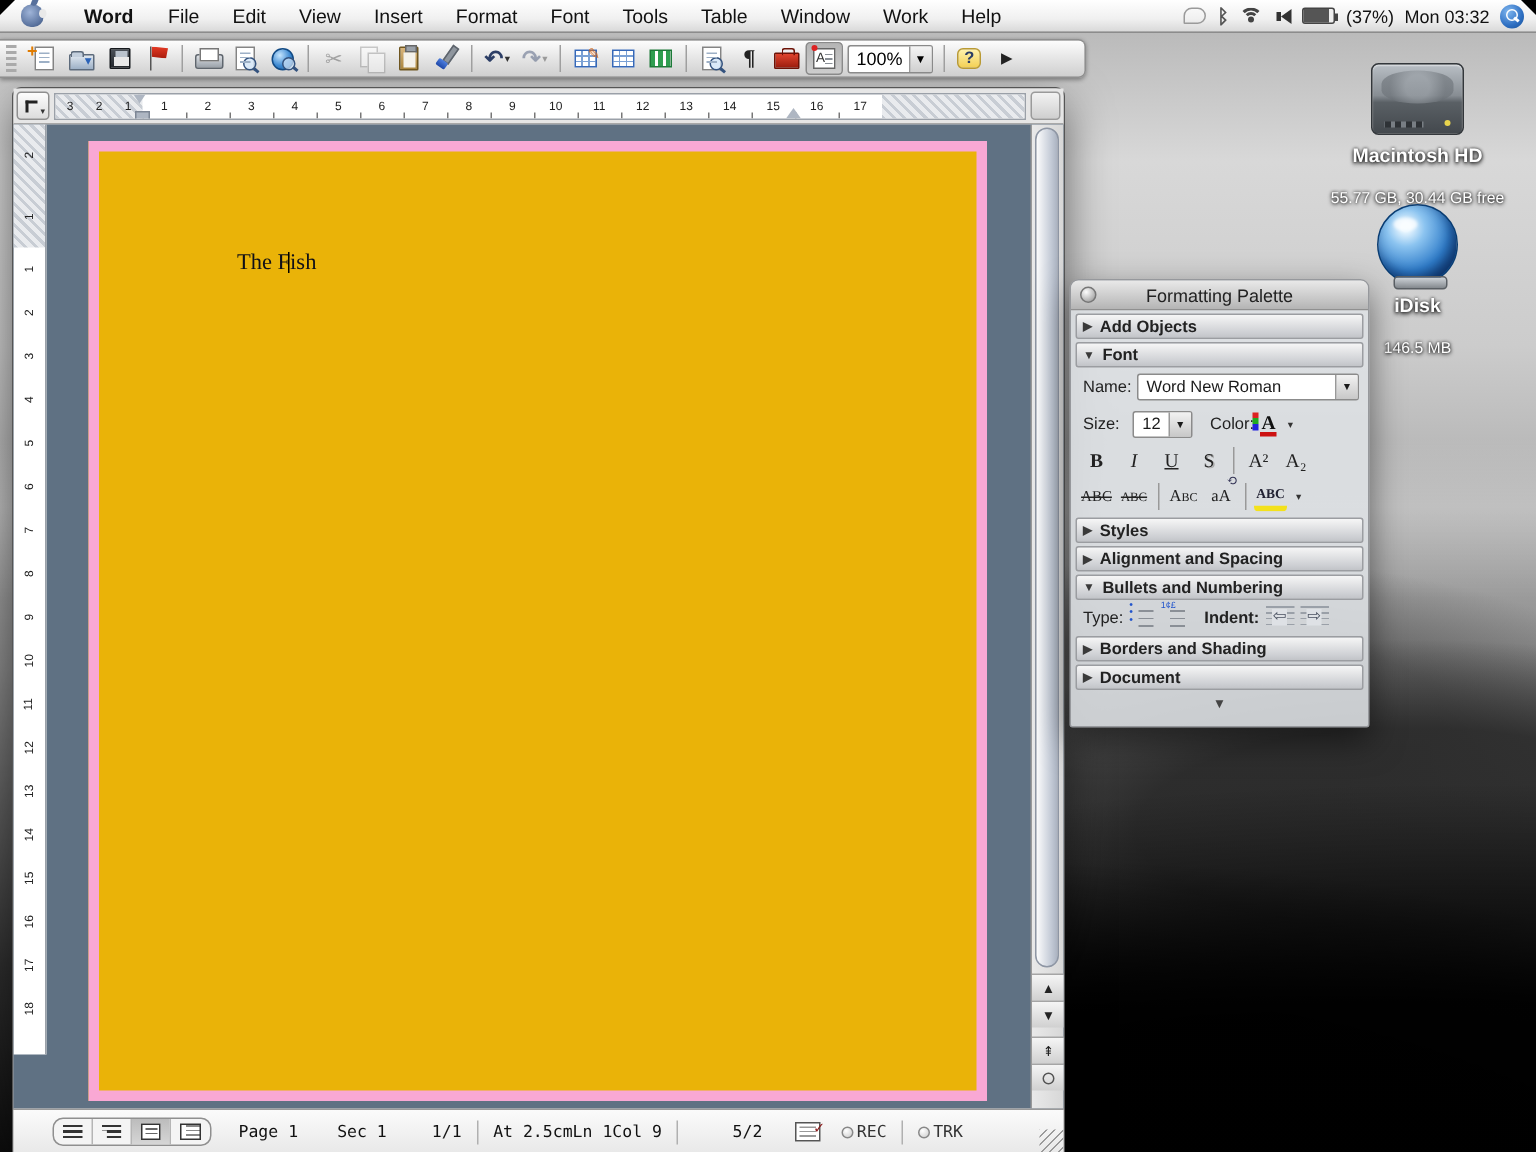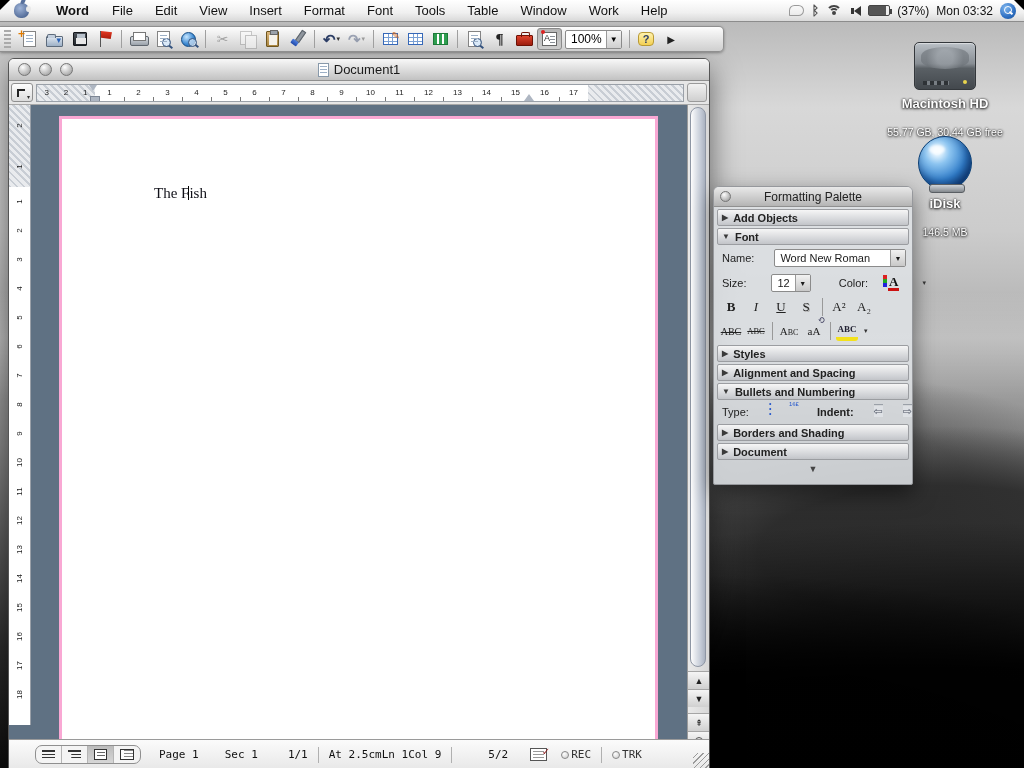--- a/index.html
+++ b/index.html
@@ -220,22 +220,22 @@
   .content { flex:1; display:flex; overflow:hidden; background:#5f7183; }
   .vruler { width:22px; background:#fff; border-right:1px solid #9aa0a8; display:flex;
     flex-direction:column; flex-shrink:0; height:620px; }
   .vcell { height:29px; display:flex; align-items:center; justify-content:center;
     font-size:8px; color:#222; flex-shrink:0; }
   .vcell span { transform:rotate(-90deg); display:inline-block; }
   .vtop { height:82px; display:flex; flex-direction:column; align-items:center;
     justify-content:space-around; font-size:8px; color:#222; flex-shrink:0; }
   .vtop span { transform:rotate(-90deg); }
   .pagearea { flex:1; position:relative; }
-  .page { position:absolute; left:28px; top:11px; width:599px; height:640px; background:#ffffff;
-    border:3px solid #f9a8d4; }
+  .page { position:absolute; left:28px; top:11px; width:599px; height:640px; background:#eab308;
+    border:7px solid #f9a8d4; }
   .doctext { position:absolute; left:92px; top:66px; font-family:"Liberation Serif","DejaVu Serif",serif;
     font-size:15px; color:#101018; }
   .caret { position:absolute; left:126px; top:67px; width:1px; height:14px; background:#000; }
 
   
   .vscroll { width:22px; background:linear-gradient(90deg,#e9e9e9,#d7d7d7); border-left:1px solid #9a9a9a;
     position:relative; flex-shrink:0; }
   .vthumb { position:absolute; top:2px; left:2px; width:16px; height:560px; border-radius:8px;
     background:linear-gradient(90deg,#fdfdfd,#c3cad6 70%,#aab2c0); border:1px solid #8e96a4; }
   .sarr { position:absolute; left:0; width:22px; height:18px; display:flex; align-items:center;
@@ -287,21 +287,21 @@
   .ptitle { height:20px; border-radius:5px 5px 0 0;
     background:linear-gradient(180deg,#e9e9e9,#c2c2c2 75%,#b4b4b4);
     border-bottom:1px solid #909090; display:flex; align-items:center; position:relative; }
   .pclose { width:11px; height:11px; border-radius:50%; border:1px solid #767676; margin-left:6px;
     background:radial-gradient(circle at 35% 30%,#fdfdfd,#bcbcbc 60%,#8f8f8f); }
   .ptitle .tt { position:absolute; left:0; right:0; text-align:center; font-size:12px; color:#222; }
   .phdr { margin:2px 3px 0 3px; height:17px; border:1px solid #9b9da1; border-radius:2px;
     background:linear-gradient(180deg,#f6f6f6,#cdcfd3 80%,#c2c4c8);
     display:flex; align-items:center; padding-left:4px; gap:5px; font-weight:bold; color:#222; }
   .tri { font-size:8px; color:#3a3a3a; }
-  .prow { display:flex; align-items:center; padding:4px 6px 3px 8px; gap:20px; }
+  .prow { display:flex; align-items:center; padding:4px 6px 3px 8px; gap:4px; }
   .plabel { color:#222; }
   .plabel.dim { color:#8e8e8e; }
   .pddl { display:flex; align-items:center; height:18px; background:#fff; border:1px solid #8b8b8b;
     border-radius:2px; }
   .pddl .val { padding:0 5px; white-space:nowrap; }
   .pddl .dbtn { height:100%; width:15px; display:flex; align-items:center; justify-content:center;
     background:linear-gradient(180deg,#f2f2f2,#c8c8c8); border-left:1px solid #999; font-size:7px; }
   .fbtnrow { display:flex; align-items:center; padding:2px 6px; gap:3px; }
   .fbtn { min-width:22px; height:20px; display:flex; align-items:center; justify-content:center;
     font-family:"Liberation Serif","DejaVu Serif",serif; font-size:13px; color:#222; border-radius:3px; }
@@ -475,31 +475,20 @@
     <div class="nm">Macintosh HD</div>
     <div class="dt">55.77 GB, 30.44 GB free</div>
   </div>
   <div class="dicon" style="left:880px;top:136px">
     <div class="idisk-ic"></div>
     <div class="nm">iDisk</div>
     <div class="dt">146.5 MB</div>
   </div>
 
   <div class="winword">
-    <div class="titlebar">
-      <div class="wbtns">
-        <span class="wbtn"></span>
-        <span class="wbtn"></span>
-        <span class="wbtn"></span>
-      </div>
-      <div class="wtitle">
-        <span class="wdoc-ic"></span>
-        <span>Document1</span>
-      </div>
-    </div>
 
     <div class="rulerrow">
       <div class="tabsel">
           <span class="car">▾</span>
         </div>
       <div class="hruler" id="hruler">
         <div class="mk mk-ind"></div>
         <div class="mk mk-rt"></div>
       <div class="hleft hatch">
             <span>3</span>

